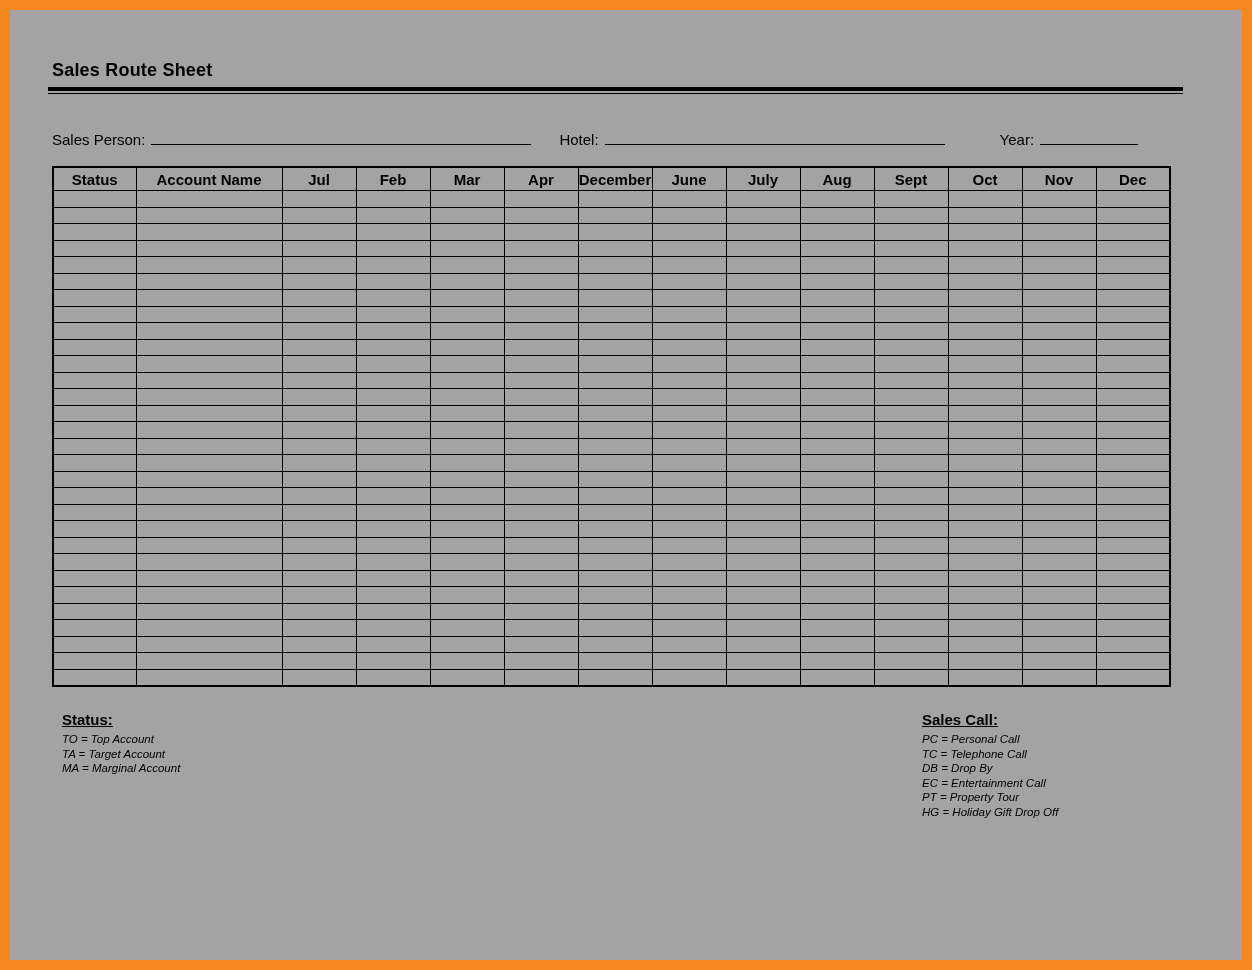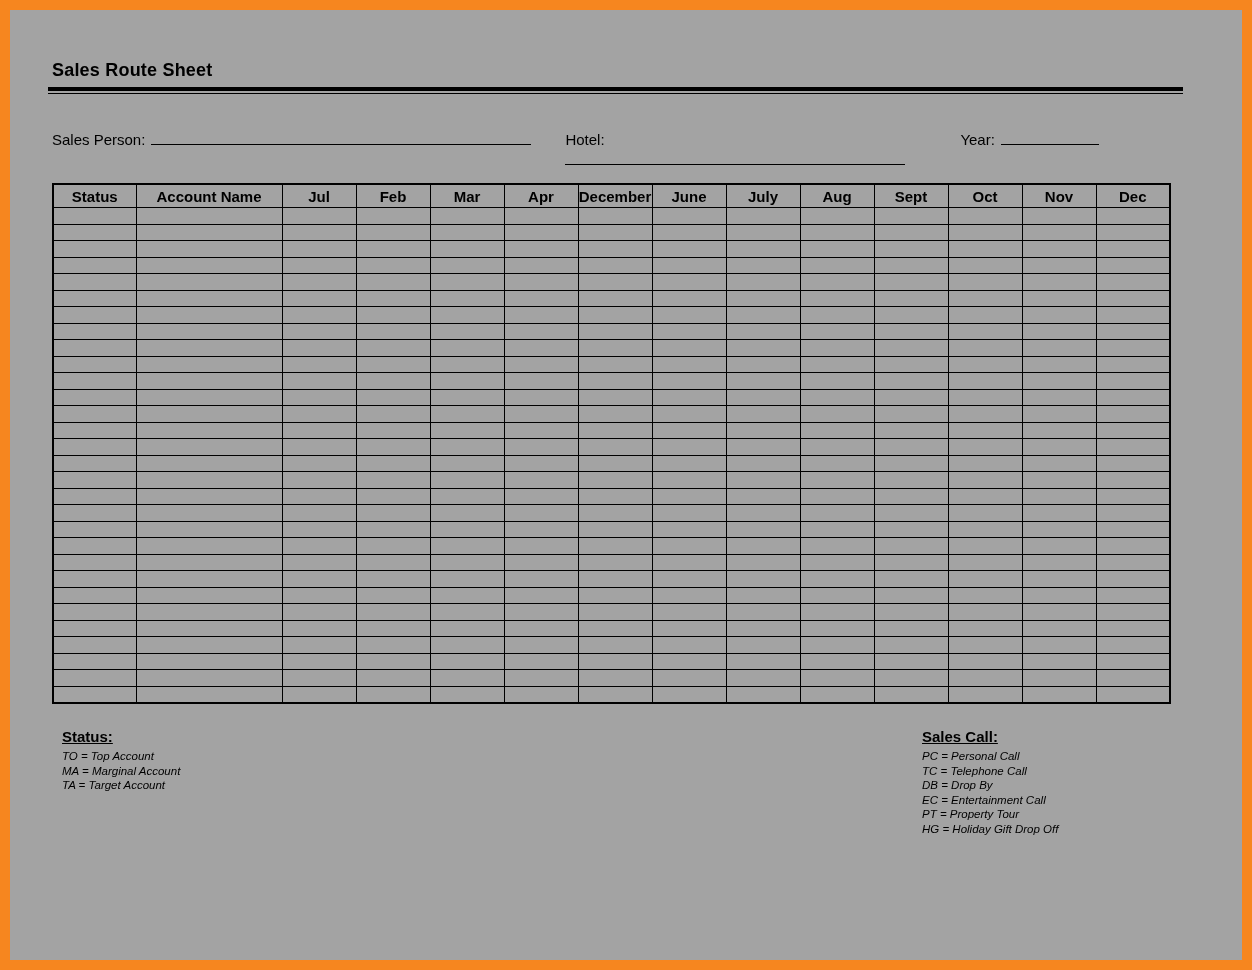--- a/index.html
+++ b/index.html
@@ -41,21 +41,21 @@
     white-space: nowrap;
   }
   .field { display: flex; align-items: baseline; }
   .blank-line {
     display: inline-block;
     border-bottom: 1px solid #000;
     height: 16px;
     margin-left: 6px;
   }
   .field-sales-person .blank-line { width: 380px; }
-  .field-hotel { margin-left: 28px; flex-direction: column; }
+  .field-hotel { margin-left: 28px; }
   .field-hotel .blank-line { width: 340px; }
   .field-year { margin-left: 55px; }
   .field-year .blank-line { width: 98px; }
 
   table.route-table {
     margin-top: 18px;
     width: 1056px;
     border-collapse: collapse;
     table-layout: fixed;
     border: 2px solid #000;
@@ -635,22 +635,22 @@
             <td></td>
           </tr>
         </tbody>
     </table>
 
     <div class="legends">
       <div class="legend legend-status">
         <div class="legend-title">Status:</div>
         <div class="legend-items" id="status-legend-items">
             <div class="legend-item">TO = Top Account</div>
+            <div class="legend-item">TA = Target Account</div>
             <div class="legend-item">MA = Marginal Account</div>
-            <div class="legend-item">TA = Target Account</div>
           </div>
       </div>
       <div class="legend legend-sales-call">
         <div class="legend-title">Sales Call:</div>
         <div class="legend-items" id="sales-call-legend-items">
             <div class="legend-item">PC = Personal Call</div>
             <div class="legend-item">TC = Telephone Call</div>
             <div class="legend-item">DB = Drop By</div>
             <div class="legend-item">EC = Entertainment Call</div>
             <div class="legend-item">PT = Property Tour</div>

